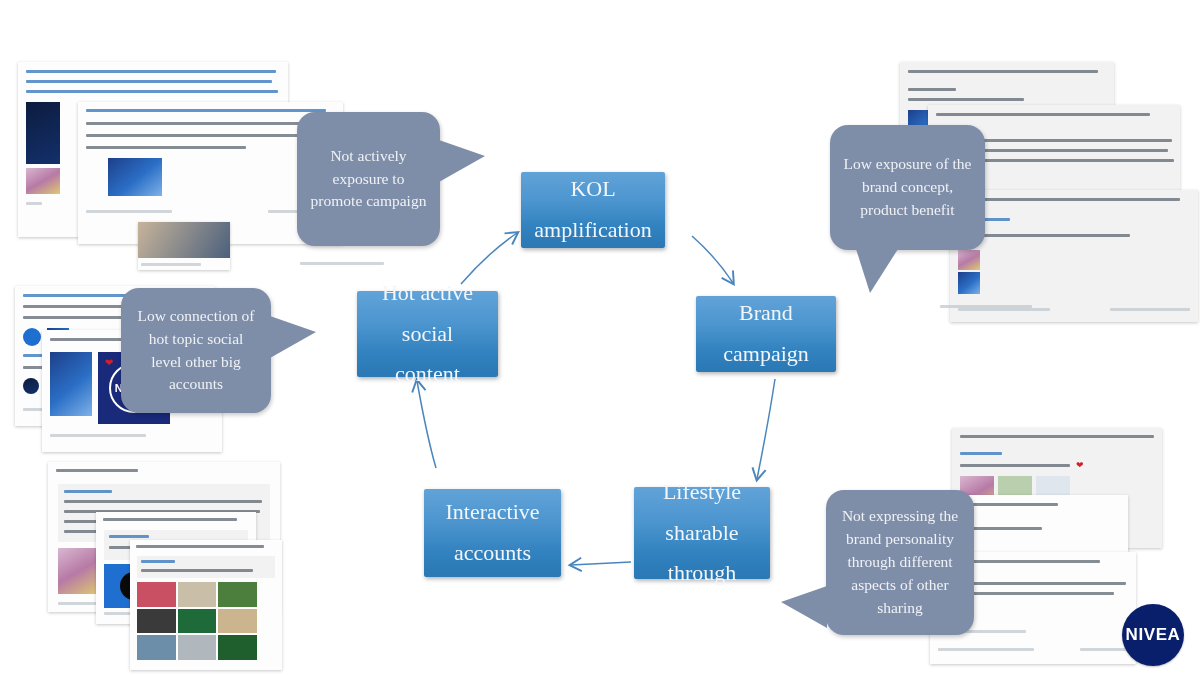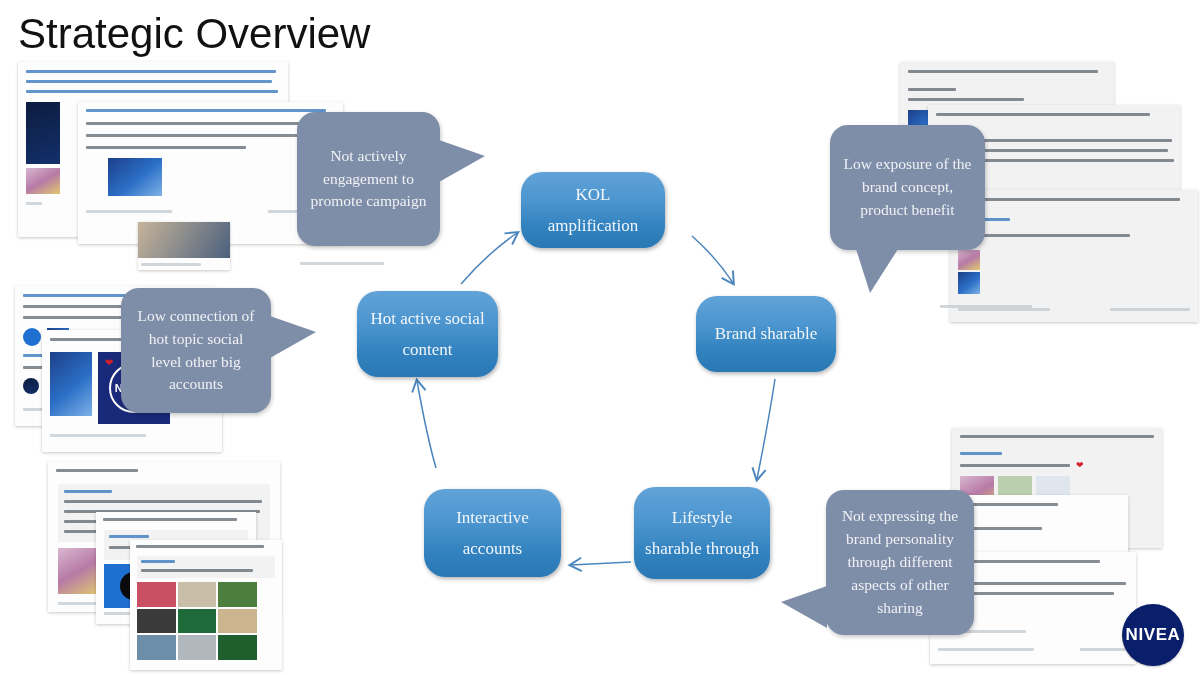--- a/index.html
+++ b/index.html
@@ -50,28 +50,28 @@
   #nivea-logo{
     position:absolute;left:1122px;top:604px;width:62px;height:62px;border-radius:50%;
     background:#0a1f6b;display:flex;align-items:center;justify-content:center;
     box-shadow:0 1px 2px rgba(0,0,0,.25);
   }
   #nivea-logo span{color:#fff;font-size:17px;font-weight:700;letter-spacing:.6px;font-family:"Liberation Sans",sans-serif;}
 
   
   .node{
     position:absolute;
-    border-radius:21px;
+    border-radius:2px;
     background:linear-gradient(180deg,#61a3d8 0%,#4c95cf 38%,#3182bf 72%,#2a78b4 100%);
     box-shadow:1px 2px 4px rgba(0,0,0,.30);
     color:#f2f6fa;
     font-family:"Liberation Serif", serif;
-    font-size:17px;
+    font-size:22px;
     line-height:1.85;
-    display:flex;align-items:center;justify-content:center;text-align:center;
+    display:flex;align-items:center;text-align:center;
     padding:4px 10px;box-sizing:border-box;
   }
 
   
   .callout{
     position:absolute;
     background:#7e8da8;
     border-radius:18px;
     color:#f0f2f6;
     font-family:"Liberation Serif", serif;
@@ -259,51 +259,50 @@
     <path d="M775,379 C770,412 764,444 757,479" fill="none" stroke="#4a86bd" stroke-width="1.5" marker-end="url(#ah)"></path>
     <path d="M631,562 C612,563 592,564 571,565" fill="none" stroke="#4a86bd" stroke-width="1.5" marker-end="url(#ah)"></path>
     <path d="M436,468 C427,437 422,409 417,381" fill="none" stroke="#4a86bd" stroke-width="1.5" marker-end="url(#ah)"></path>
   </svg>
 
   <div class="node" style="left:521px;top:172px;width:144px;height:76px;">
     <span>KOL amplification</span>
   </div>
 
   <div class="node" style="left:696px;top:296px;width:140px;height:76px;">
-    <span>Brand sharable</span>
+    <span>Brand campaign</span>
   </div>
 
   <div class="node" style="left:634px;top:487px;width:136px;height:92px;">
     <span>Lifestyle sharable through</span>
   </div>
 
   <div class="node" style="left:424px;top:489px;width:137px;height:88px;">
     <span>Interactive accounts</span>
   </div>
 
   <div class="node" style="left:357px;top:291px;width:141px;height:86px;">
     <span>Hot active social content</span>
   </div>
 
   <div class="callout" style="left:297px;top:112px;width:143px;height:134px;">
     <span class="tail tail-r"></span>
-    <span>Not actively engagement to promote campaign</span>
+    <span>Not actively exposure to promote campaign</span>
   </div>
 
   <div class="callout" style="left:830px;top:125px;width:155px;height:125px;">
     <span class="tail tail-d"></span>
     <span>Low exposure of the brand concept, product benefit</span>
   </div>
 
   <div class="callout" style="left:121px;top:288px;width:150px;height:125px;">
     <span class="tail tail-r"></span>
     <span>Low connection of hot topic social level other big accounts</span>
   </div>
 
 
   <div class="callout" style="left:826px;top:490px;width:148px;height:145px;">
     <span class="tail tail-l"></span>
     <span>Not expressing the brand personality through different aspects of other sharing</span>
   </div>
 
-  <div id="page-title">Strategic Overview</div>
 
 </div>
 
 </body></html>

